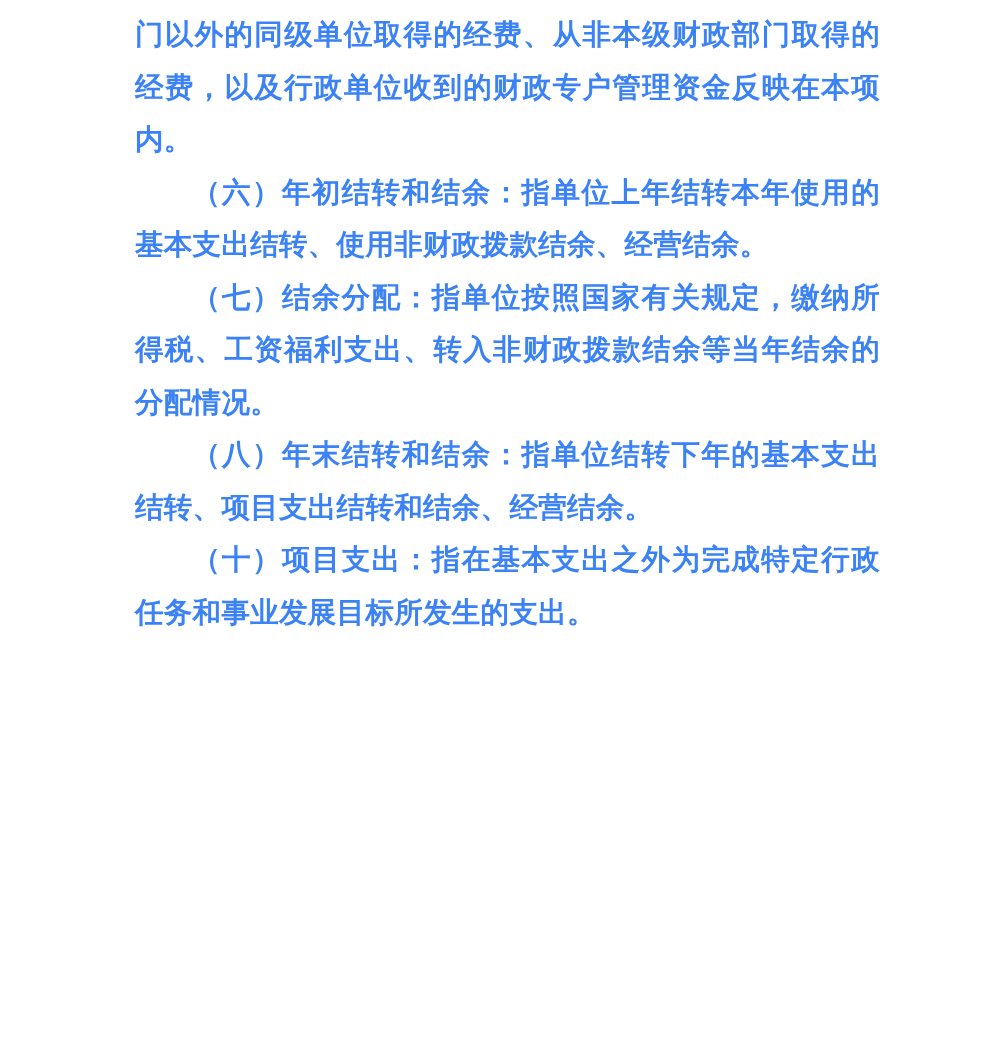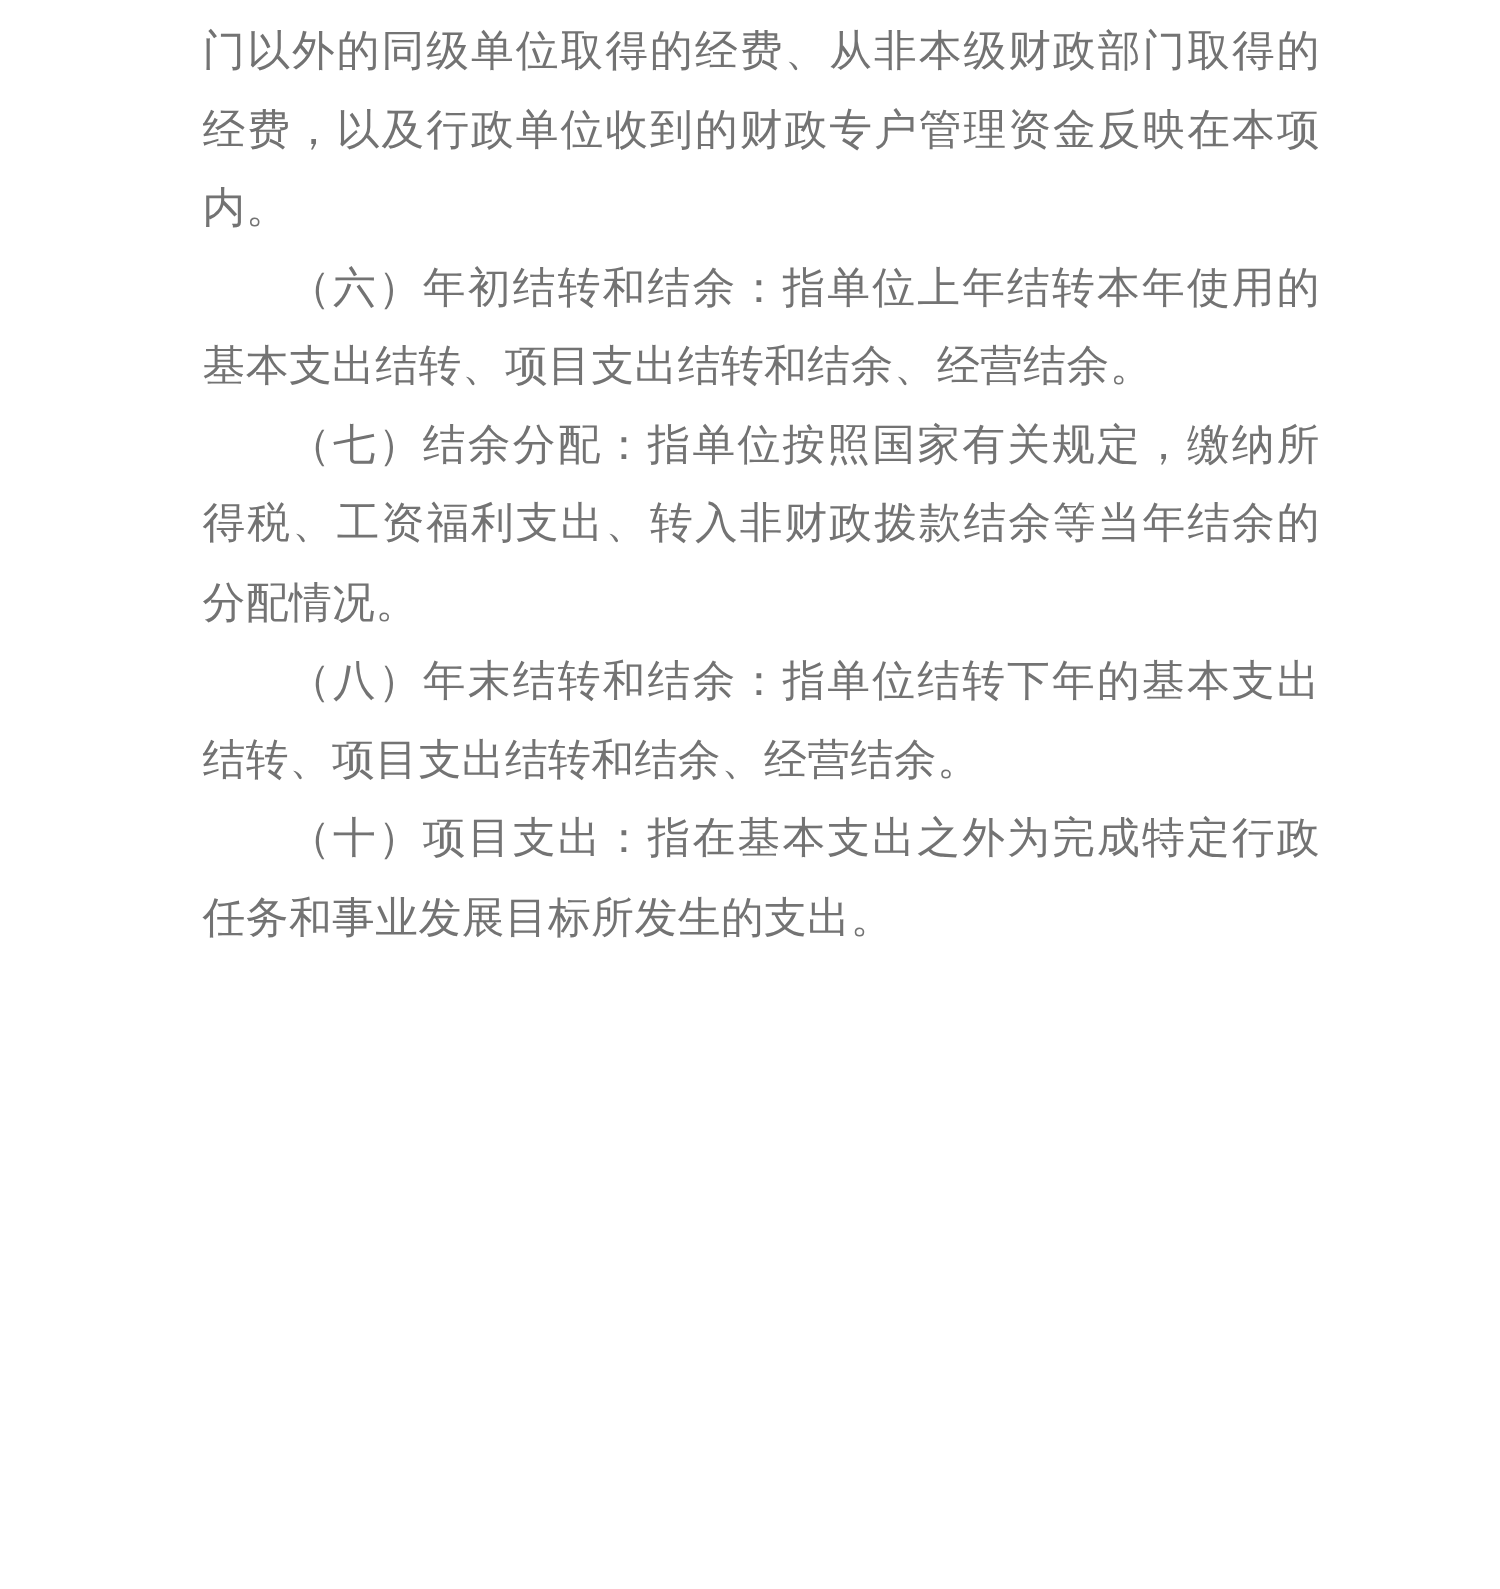--- a/index.html
+++ b/index.html
@@ -20,36 +20,36 @@
     padding: 8px 120px 10px 135px;
     background: #ffffff;
   }
   .para {
     font-size: 28.5px;
     line-height: 52.5px;
     letter-spacing: 0.3px;
     text-align: justify;
     text-justify: inter-ideograph;
     margin: 0;
-    color: #737373;
-    font-weight: 400;
+    color: #3b82f6;
+    font-weight: 700;
   }
   .para.indent {
     text-indent: 0;
   }
 </style>
 </head>
 <body>
 
 <div class="page">
 
   <p class="para">门以外的同级单位取得的经费、从非本级财政部门取得的经费，以及行政单位收到的财政专户管理资金反映在本项内。</p>
 
 
-  <p class="para indent" style="text-indent: 2em;">（六）年初结转和结余：指单位上年结转本年使用的基本支出结转、项目支出结转和结余、经营结余。</p>
+  <p class="para indent" style="text-indent: 2em;">（六）年初结转和结余：指单位上年结转本年使用的基本支出结转、使用非财政拨款结余、经营结余。</p>
 
   <p class="para indent" style="text-indent: 2em;">（七）结余分配：指单位按照国家有关规定，缴纳所得税、工资福利支出、转入非财政拨款结余等当年结余的分配情况。</p>
 
   <p class="para indent" style="text-indent: 2em;">（八）年末结转和结余：指单位结转下年的基本支出结转、项目支出结转和结余、经营结余。</p>
 
 
   <p class="para indent" style="text-indent: 2em;">（十）项目支出：指在基本支出之外为完成特定行政任务和事业发展目标所发生的支出。</p>
 
 </div>
 

